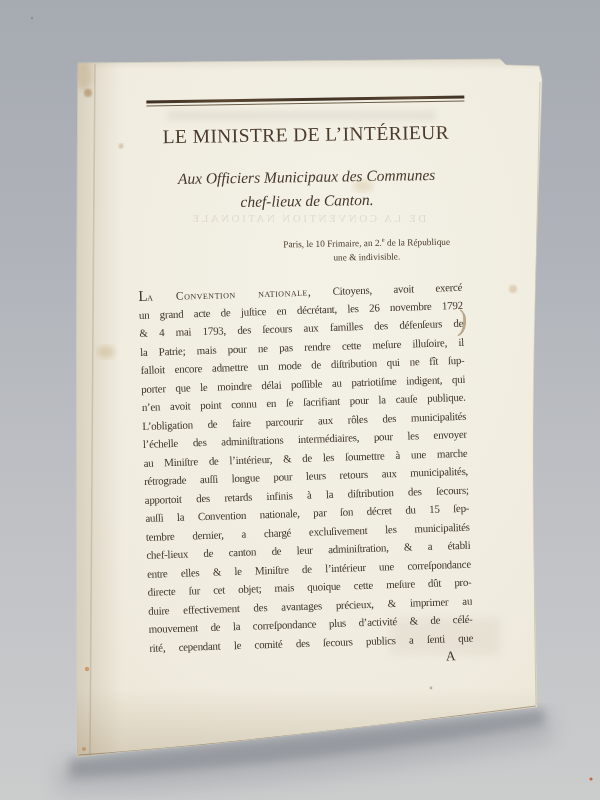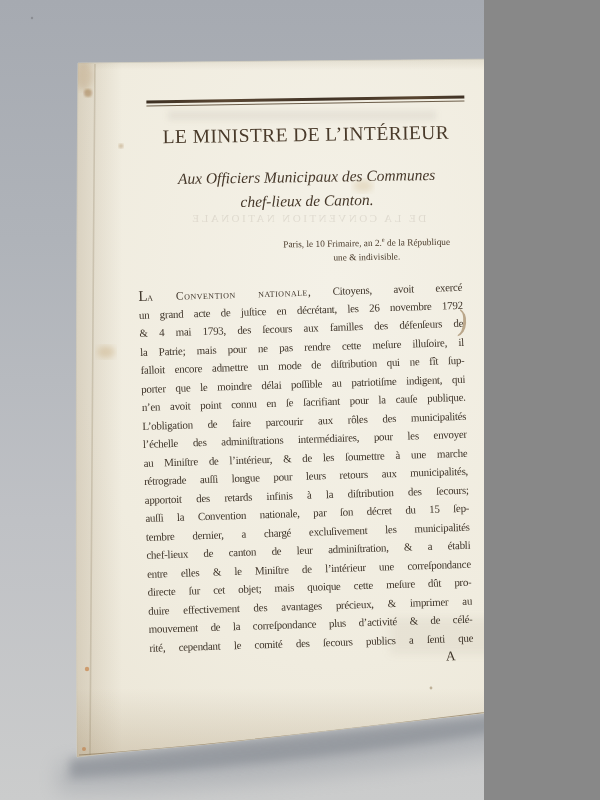--- a/index.html
+++ b/index.html
@@ -1,17 +1,17 @@
 <!DOCTYPE html>
 <html><head>
 <meta charset="utf-8">
 <style>
   html,body { margin:0; padding:0; background:#888; }
   .stage {
-    position:relative; width:484px; height:800px; overflow:hidden;
+    position:relative; width:600px; height:800px; overflow:hidden;
     background:linear-gradient(180deg,#a6aab1 0%, #afb3b9 30%, #bfc1c5 65%, #cbcccc 100%);
     font-family:"Liberation Serif", serif;
   }
   .photo-svg { position:absolute; left:0; top:0; }
 
   .print-layer { position:absolute; left:0; top:0; width:600px; height:800px; color:#43362a; }
 
   
   .header-block { position:absolute; left:0; top:0; width:600px; height:280px;
     transform:rotate(-0.9deg); transform-origin:305px 140px; }

